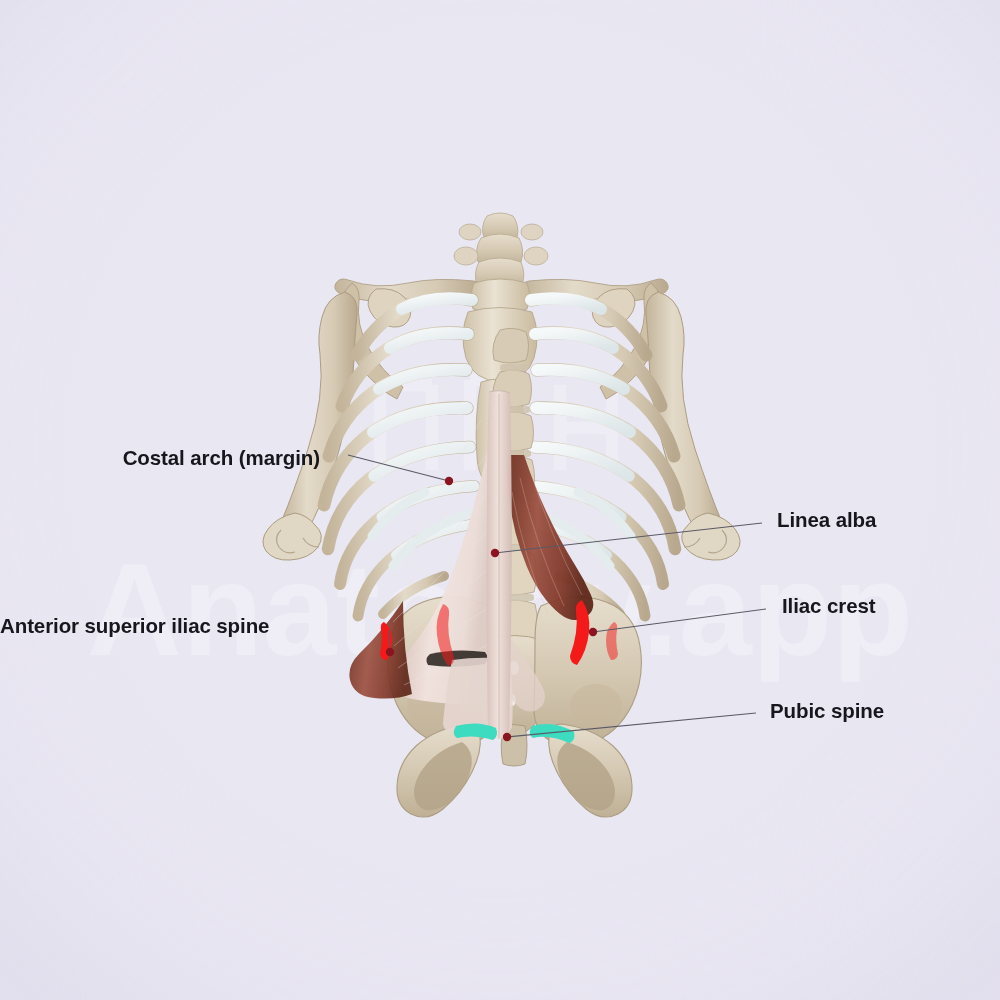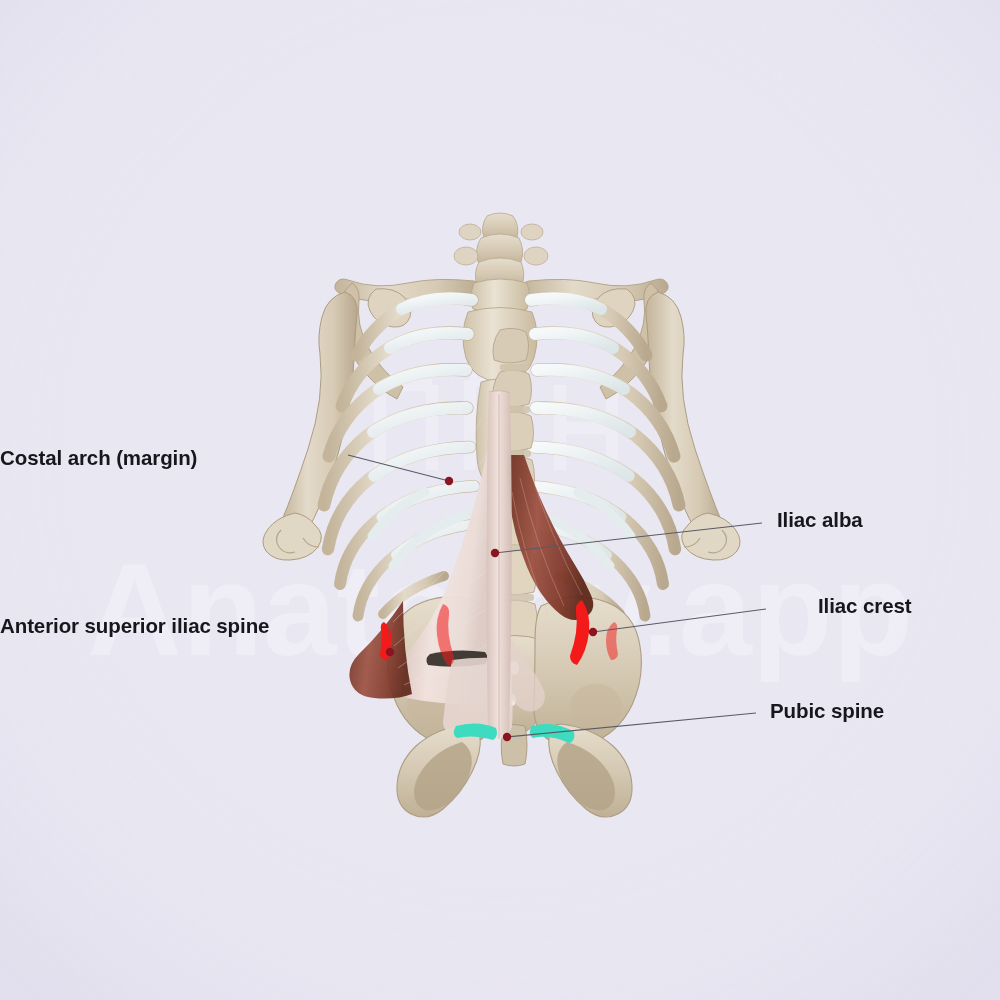--- a/index.html
+++ b/index.html
@@ -293,19 +293,19 @@
         <circle cx="495" cy="553" r="4.2" fill="#8a1420"></circle>
         <path d="M766 609 L593 632" stroke="#5a5a66" stroke-width="1.1" fill="none"></path>
         <circle cx="593" cy="632" r="4.2" fill="#8a1420"></circle>
         <path d="M756 713 L507 737" stroke="#5a5a66" stroke-width="1.1" fill="none"></path>
         <circle cx="507" cy="737" r="4.2" fill="#8a1420"></circle>
         <path d="M389 630 L390 652" stroke="#5a5a66" stroke-width="1.1" fill="none"></path>
         <circle cx="390" cy="652" r="4.2" fill="#8a1420"></circle>
       </g>
 </svg>
 
-<div class="lbl l" id="lab0" style="top: 448px; left: 0px; width: 320px; text-align: left;">Costal arch (margin)</div>
-<div class="lbl r" id="lab1" style="top: 510px; left: 777px; text-align: left;">Iliac alba</div>
-<div class="lbl r" id="lab2" style="top: 596px; left: 782px; text-align: right; margin-left: 36px;">Iliac crest</div>
+<div class="lbl l" id="lab0" style="top: 448px; left: 0px; width: 320px; text-align: right;">Costal arch (margin)</div>
+<div class="lbl r" id="lab1" style="top: 510px; left: 777px; text-align: left;">Linea alba</div>
+<div class="lbl r" id="lab2" style="top: 596px; left: 782px; text-align: right;">Iliac crest</div>
 <div class="lbl r" id="lab3" style="top: 701px; left: 770px; text-align: left;">Pubic spine</div>
 <div class="lbl l" id="lab4" style="top: 616px; left: 0px; width: 389px; text-align: left;">Anterior superior iliac spine</div>
 
 </div>
 
 </body></html>

